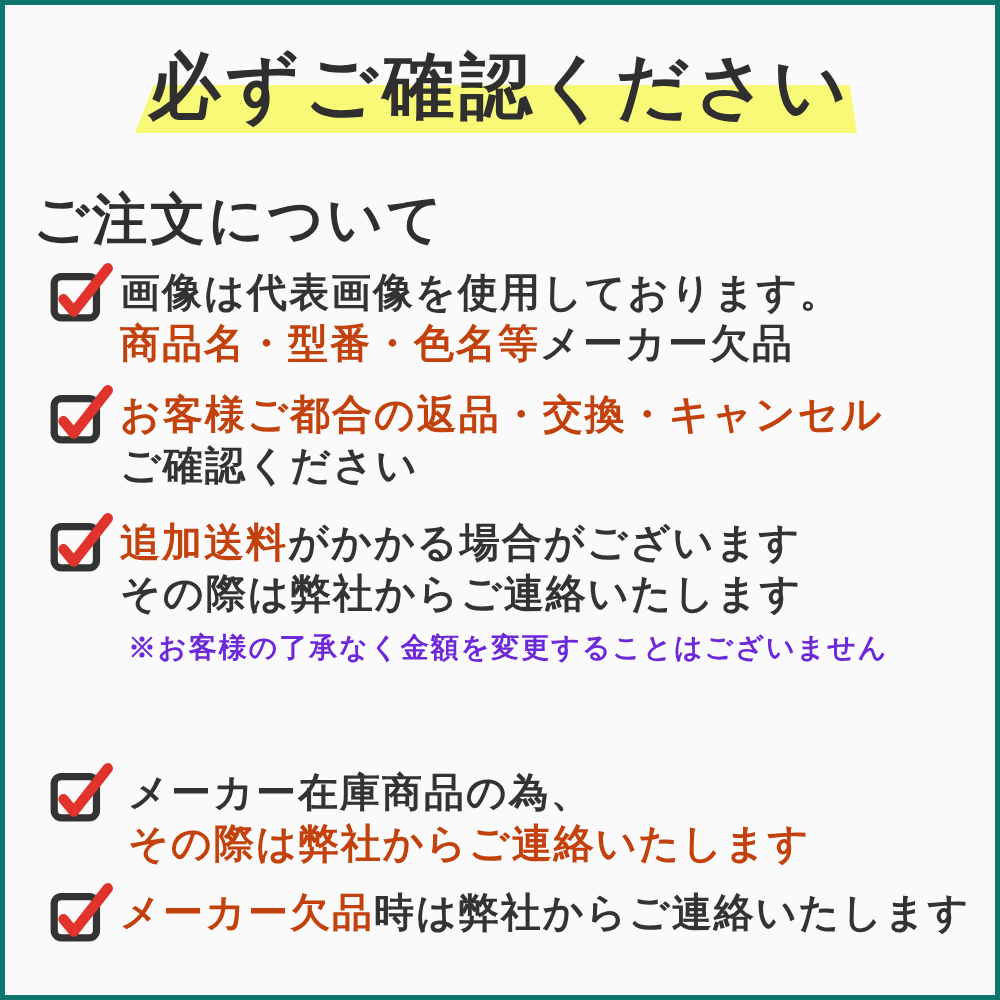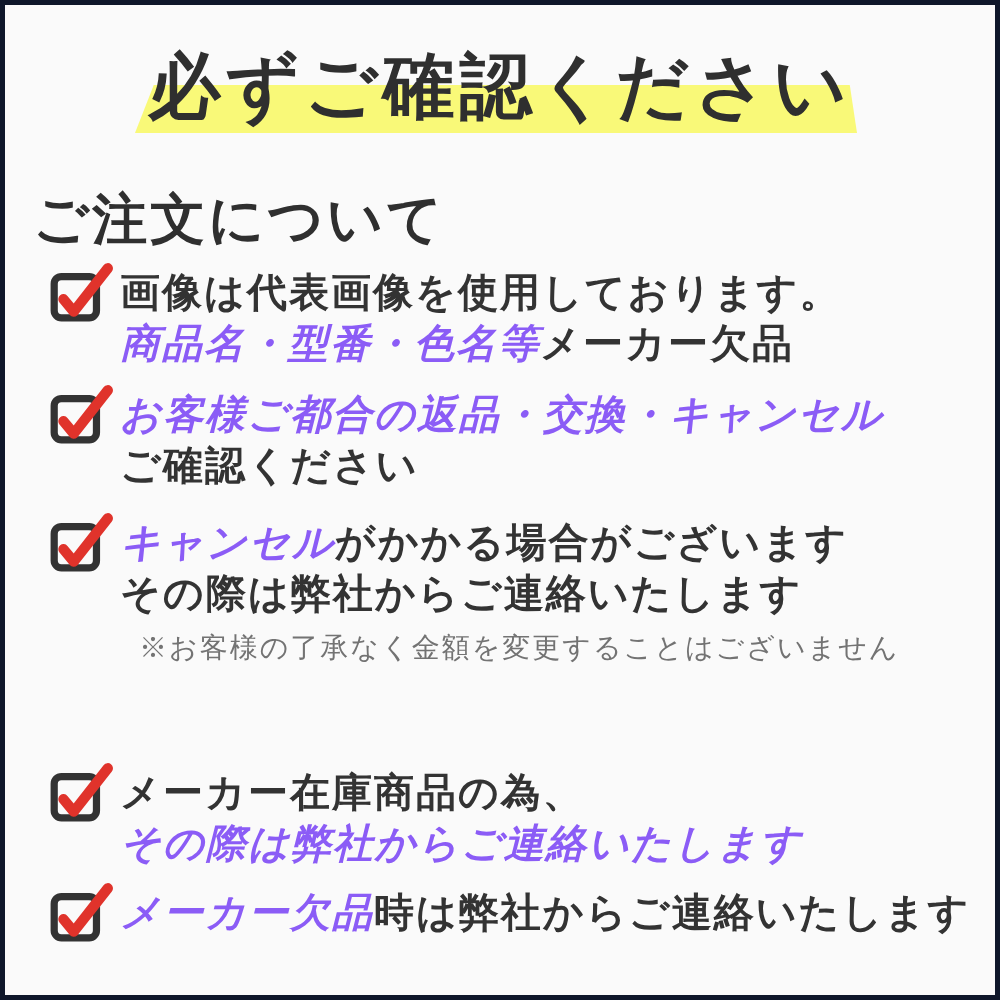--- a/index.html
+++ b/index.html
@@ -1,18 +1,18 @@
 <!DOCTYPE html>
 <html><head>
 <meta charset="utf-8">
 <style>
   html,body{margin:0;padding:0;background:#ffffff;}
   .canvas{
     position:relative;width:1000px;height:1000px;box-sizing:border-box;
-    background:#fafafa;border:5px solid #0f172a;overflow:hidden;
+    background:#fafafa;border:5px solid #0f766e;overflow:hidden;
     font-family:"Liberation Serif","DejaVu Serif",serif;color:#333333;
   }
   .title-wrap{position:absolute;top:0;left:0;width:990px;height:150px;}
   .highlight{
     position:absolute;left:130px;top:80px;width:722px;height:48px;
     background:#f9f978;
     clip-path:polygon(2.6% 0,99% 0,100% 100%,0 100%);
     z-index:1;
   }
   .page-title{
@@ -23,29 +23,29 @@
   .section-heading{
     position:absolute;left:28px;font-size:55px;font-weight:bold;
     letter-spacing:3px;color:#2f2f2f;white-space:nowrap;z-index:2;
   }
   .heading-orders{top:178px;}
   .heading-stock{top:676px;}
   .item{position:absolute;left:43px;display:flex;align-items:flex-start;z-index:2;}
   .item-1{top:262px;}
   .item-2{top:384px;}
   .item-3{top:512px;}
-  .item-4{top:762px;}
+  .item-4{top:762px;gap:8px;}
   .item-5{top:882px;}
   .cbx{flex:0 0 auto;margin:-6px 6px 0 0;}
   .lines{font-size:40px;font-weight:600;letter-spacing:2px;line-height:51px;color:#333333;}
   .line{white-space:nowrap;}
-  .red{color:#8b5cf6;font-style:italic;}
+  .red{color:#c2410c;}
   .note{
-    font-size:28px;font-weight:400;letter-spacing:2px;line-height:34px;
-    margin-top:12px;margin-left:19px;color:#737373;white-space:nowrap;
+    font-size:28px;font-weight:700;letter-spacing:2px;line-height:34px;
+    margin-top:12px;margin-left:8px;color:#6d28d9;white-space:nowrap;
   }
 </style>
 </head>
 <body>
 
 <div class="canvas">
 
   <div class="title-wrap">
     <div class="highlight"></div>
     <div class="page-title">必ずご確認ください</div>
@@ -74,21 +74,21 @@
       <div class="line"><span>ご確認ください</span></div>
     </div>
   </div>
 
   <div class="item item-3">
     <svg class="cbx" width="66" height="62" viewBox="0 0 64 60" aria-hidden="true">
       <rect x="6" y="15" width="41" height="40" rx="7" fill="none" stroke="#333333" stroke-width="7"></rect>
       <polyline points="15,37 25,49 58,7" fill="none" stroke="#e0332b" stroke-width="10" stroke-linecap="round" stroke-linejoin="round"></polyline>
     </svg>
     <div class="lines">
-      <div class="line"><span class="red">キャンセル</span><span>がかかる場合がございます</span></div>
+      <div class="line"><span class="red">追加送料</span><span>がかかる場合がございます</span></div>
       <div class="line"><span>その際は弊社からご連絡いたします</span></div>
       <div class="note">※お客様の了承なく金額を変更することはございません</div>
     </div>
   </div>
 
 
   <div class="item item-4">
     <svg class="cbx" width="66" height="62" viewBox="0 0 64 60" aria-hidden="true">
       <rect x="6" y="15" width="41" height="40" rx="7" fill="none" stroke="#333333" stroke-width="7"></rect>
       <polyline points="15,37 25,49 58,7" fill="none" stroke="#e0332b" stroke-width="10" stroke-linecap="round" stroke-linejoin="round"></polyline>

